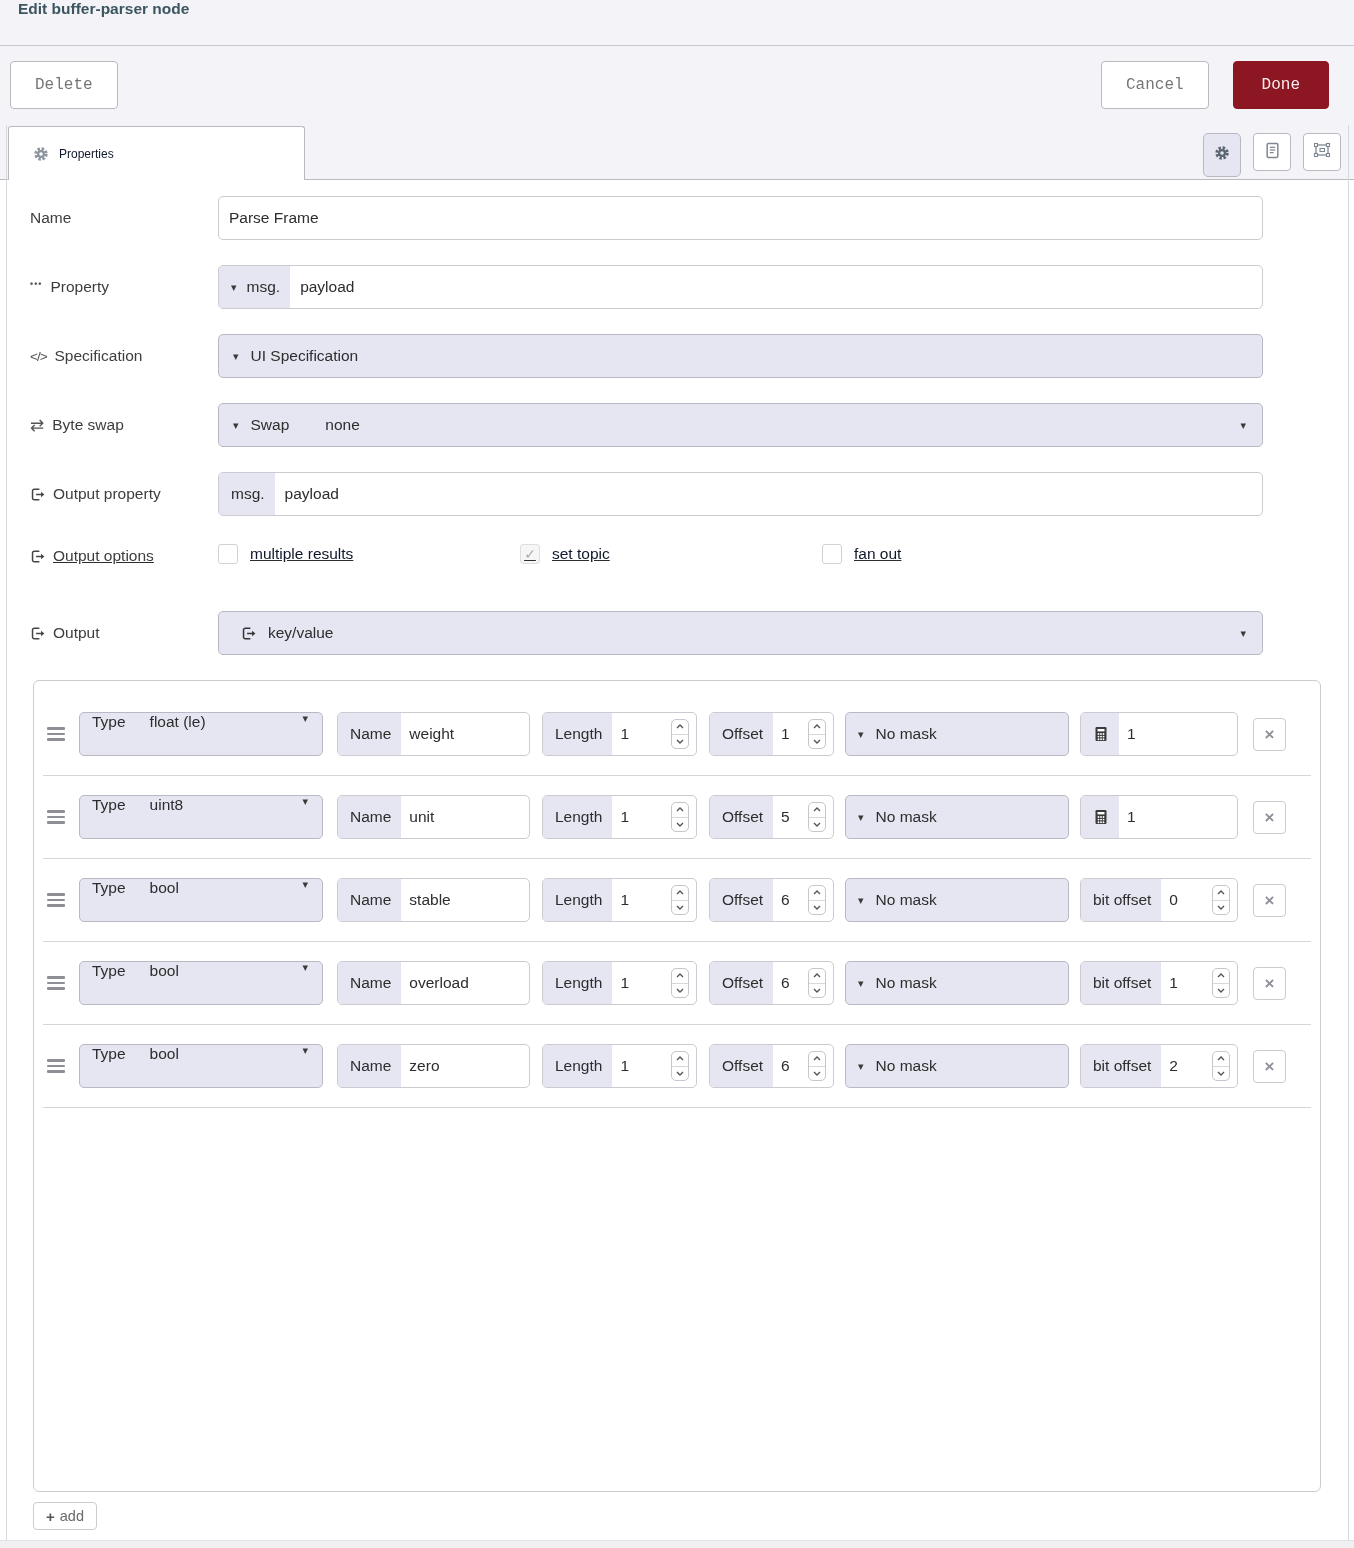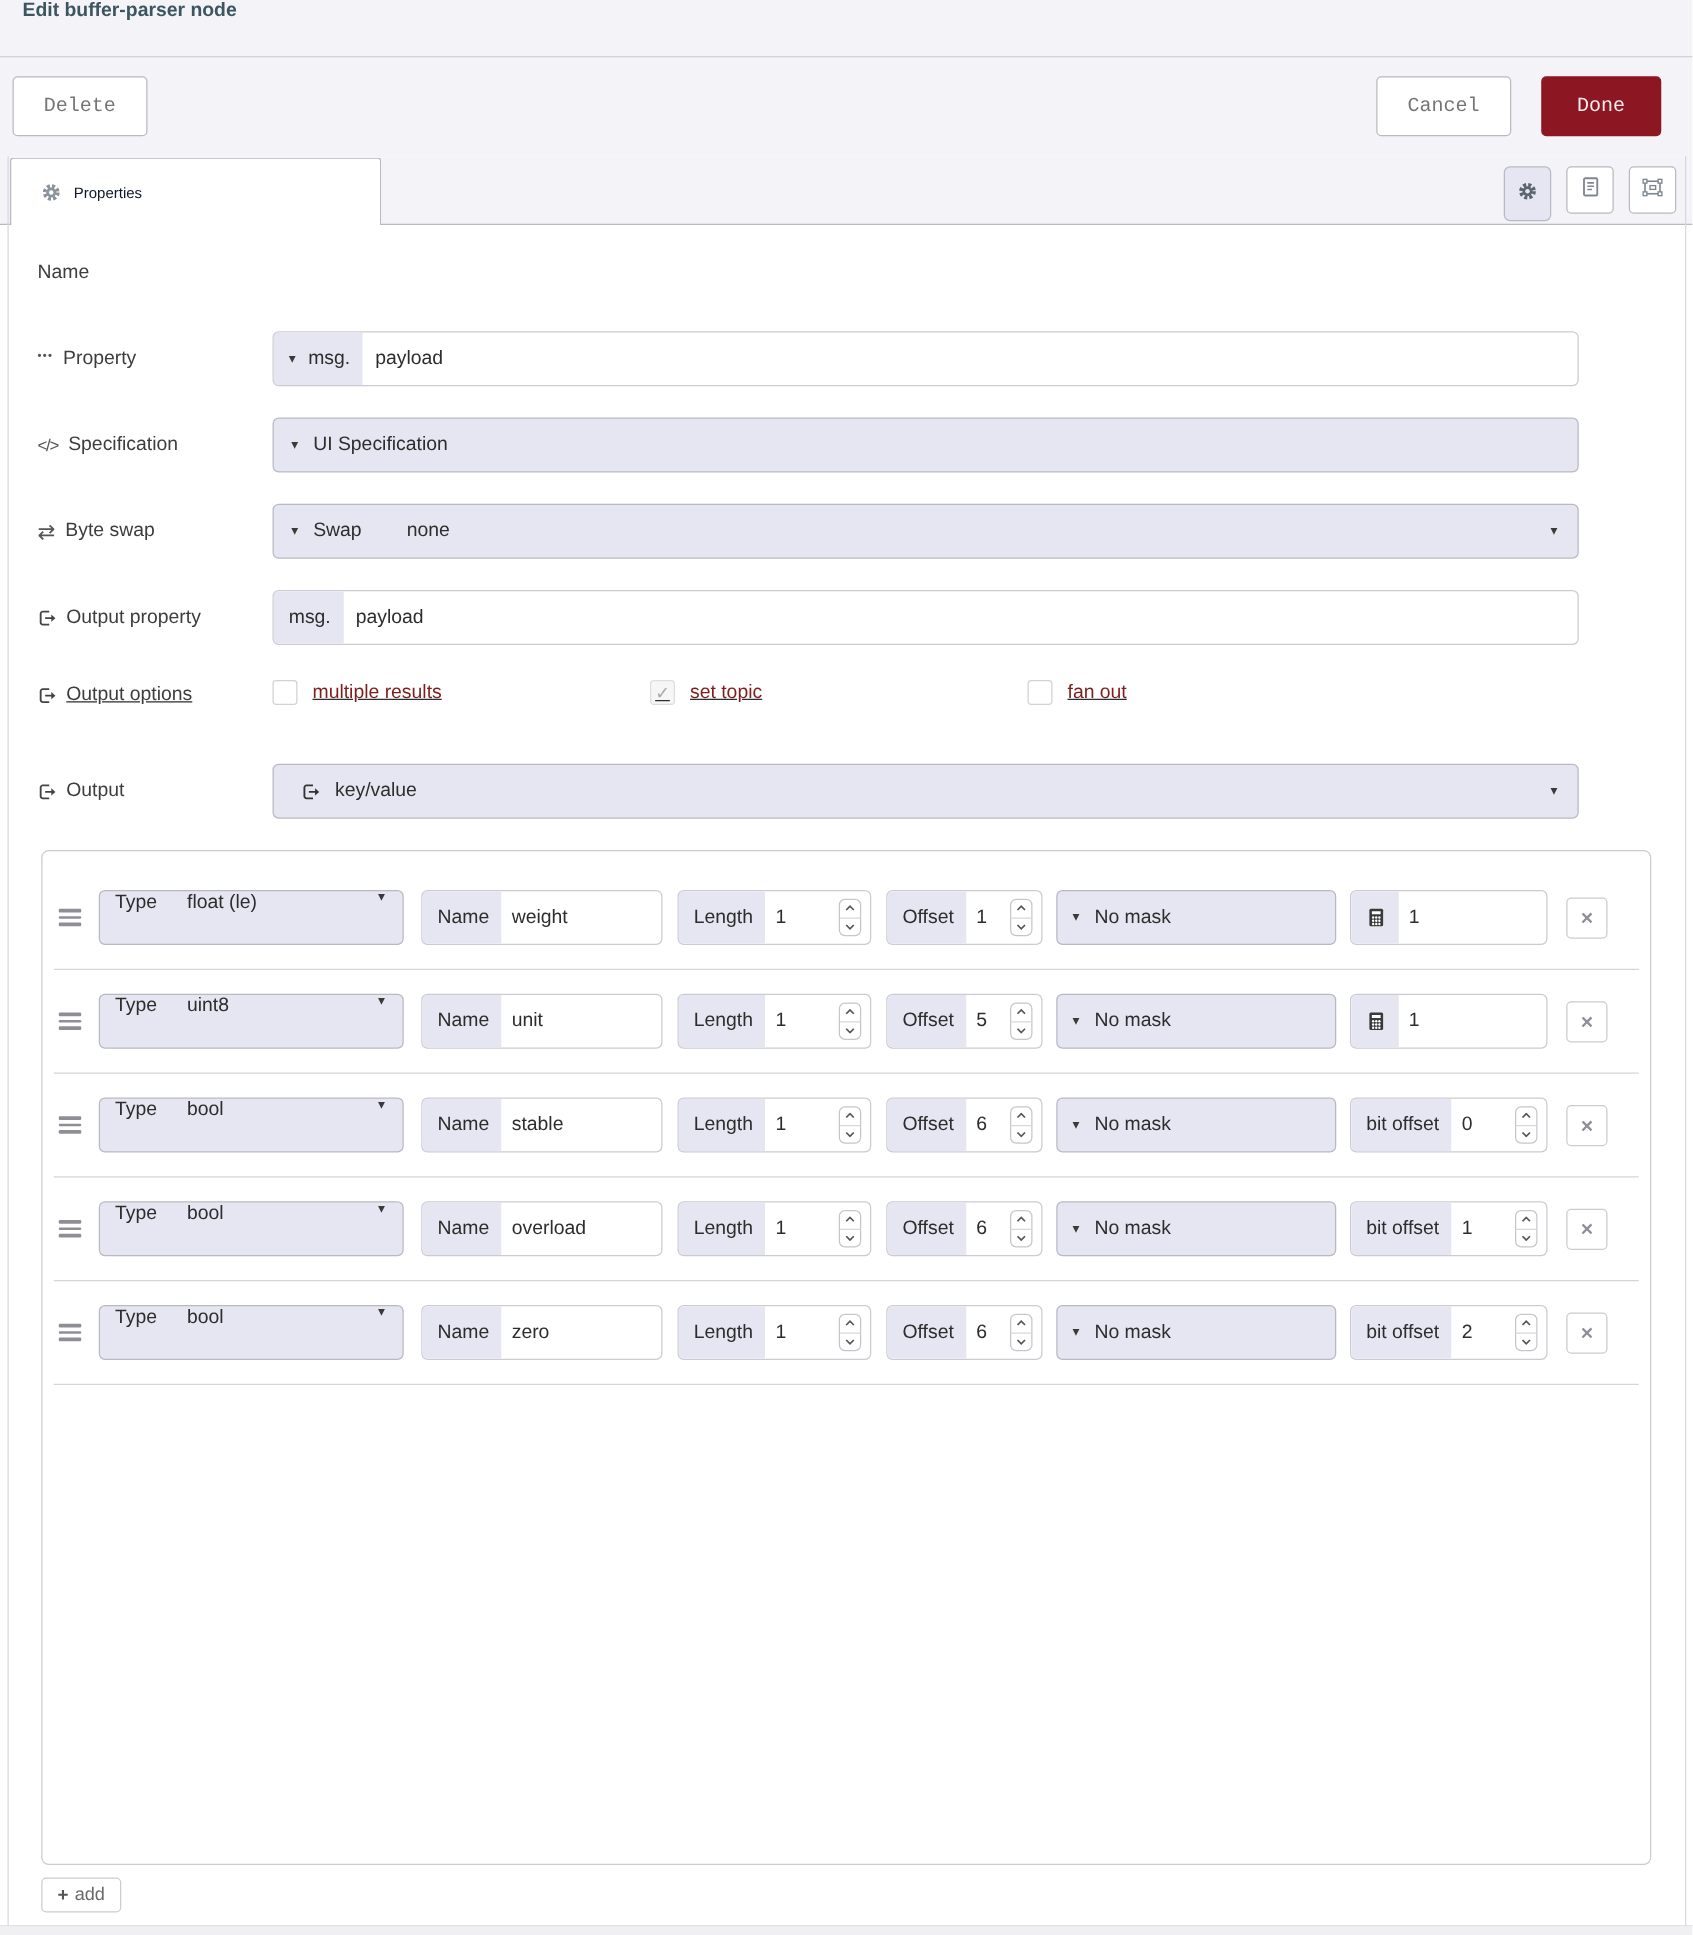--- a/index.html
+++ b/index.html
@@ -53,21 +53,21 @@
   .caret { font-size:11px; color:#3a3a3a; line-height:1; }
   .sel-main .caret-r, .type-sel .caret-r { margin-left:auto; margin-right:2px; }
   .gap24 { margin-left:24px; }
   .out-icon { margin-left:8px; }
   .cb-row { height:24px; margin:28px 0 43px 30px; display:flex; align-items:flex-start;text-decoration:underline; }
   .cb-row .form-label { align-self:center; }
   .cb-group { width:302px; display:flex; align-items:center; gap:12px; }
   .cbx { width:20px; height:20px; border:1px solid #d2d2d6; border-radius:3px; background:#fff;
     display:flex; align-items:center; justify-content:center; cursor:pointer; }
   .cbx.checked { background:#f6f6f6; border-color:#dedee2; color:#a9a9b0; font-size:14px; }
-  .cb-label { font-size:15.5px; color:#7f1d1d; }
+  .cb-label { font-size:15.5px; color:#0f172a; }
 
   
   .rules { margin:18px 33px 0 33px; height:812px; border:1px solid #cbcbd1;
     border-radius:6px; background:#fff; overflow:hidden; padding-top:12px; }
   .item-row { height:83px; margin:0 9px; display:flex; align-items:center;
     border-bottom:1px solid #d6d6da; }
   .drag { width:20px; margin-left:4px; display:flex; flex-direction:column; gap:3px; cursor:grab; }
   .drag i { display:block; height:2.5px; width:18px; background:#8e8e96; border-radius:1px; }
   .rf { height:44px; border-radius:5px; font-size:15.5px; }
   .type-sel { width:244px; margin-left:12px; padding:0 12px; display:flex; align-items:flex-start; }
@@ -162,20 +162,23 @@
       </div>
     </div>
   </div>
 
   <div class="form">
 
     <div class="form-row">
       <div class="form-label">
         <span>Name</span>
       </div>
+      <div class="tfield">
+        <input value="Parse Frame" style="">
+      </div>
     </div>
 
     <div class="form-row">
       <div class="form-label">
         <span class="licon licon-dots">•••</span>
         <span>Property</span>
       </div>
       <div class="tfield">
         <span class="chip">
           <span class="caret">▾</span>

